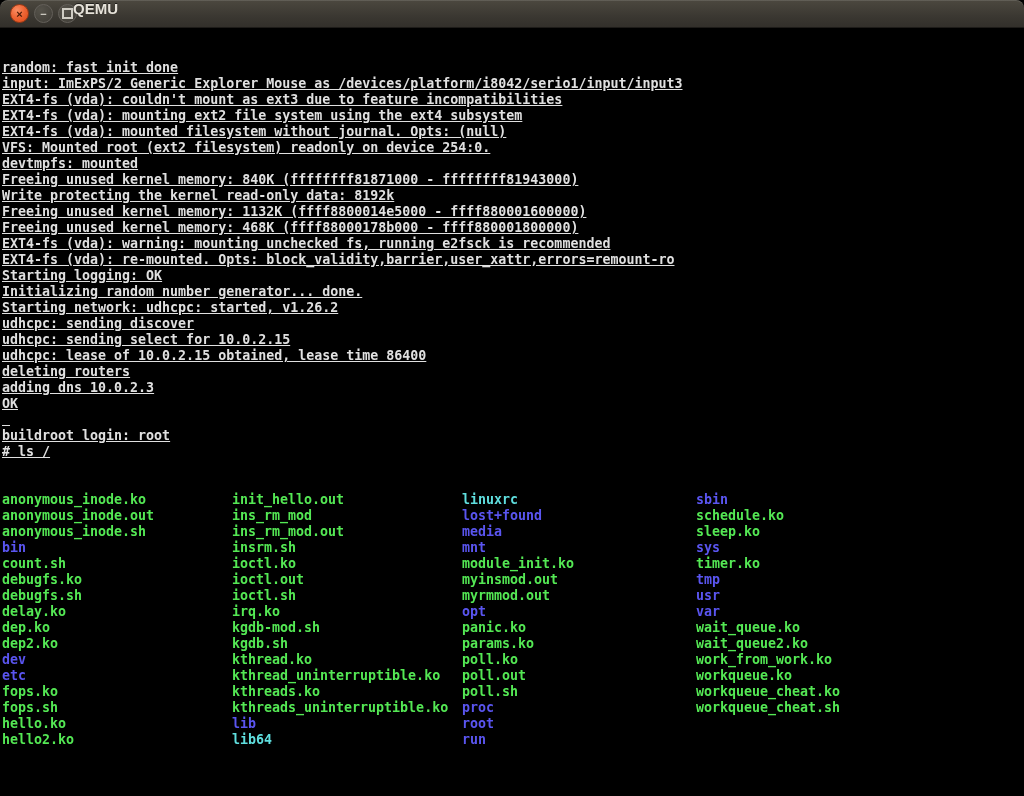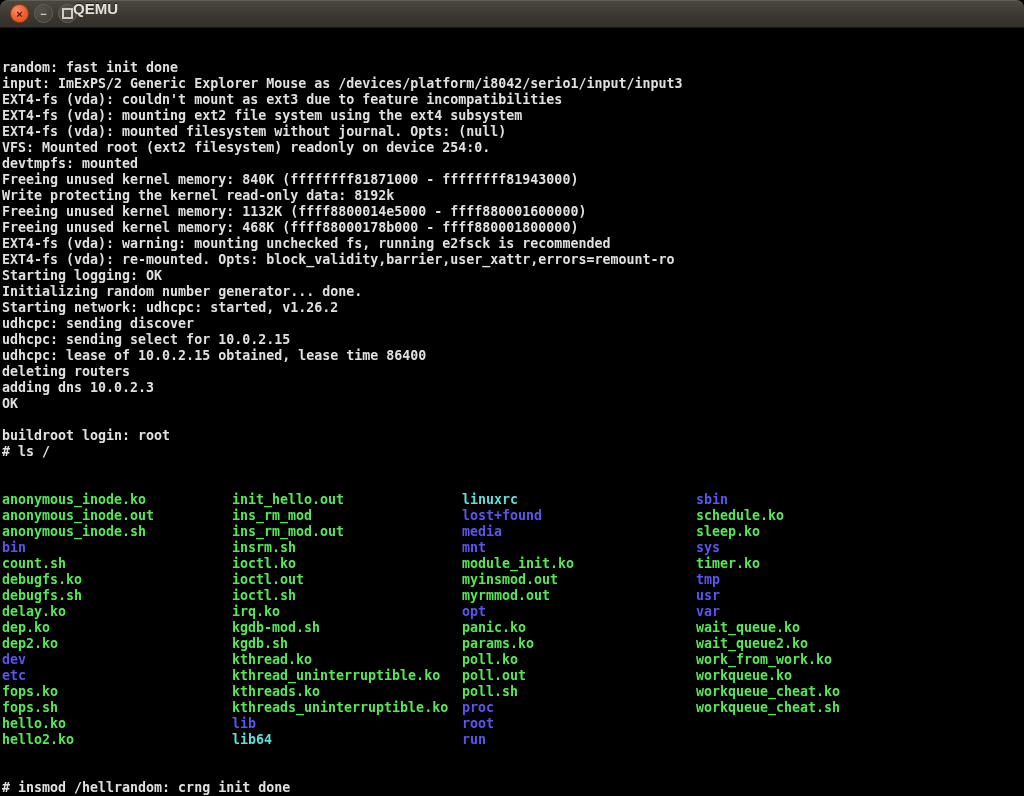--- a/index.html
+++ b/index.html
@@ -38,21 +38,21 @@
   }
 
   
   .terminal {
     position:absolute; top:28px; left:0; width:1024px; height:768px;
     background:#000; overflow:hidden;
     font:bold 13.3px "DejaVu Sans Mono", monospace;
     line-height:16px; white-space:pre;
     padding-left:2px; box-sizing:border-box;
   }
-  .line { height:16px; position:relative; }
+  .line { height:16px; position:relative;text-decoration:underline; }
   .line.ls-row span { position:absolute; top:0; }
 </style>
 </head>
 <body>
 
 <div class="window">
 
   <div class="titlebar">
     <div class="wbtn close">
       <span>×</span>
@@ -62,17 +62,16 @@
     </div>
     <div class="wbtn max">
       <span class="max-glyph"></span>
     </div>
     <div class="win-title">QEMU</div>
   </div>
 
   <div class="terminal" style="background: rgb(0, 0, 0);">
     <div id="boot-lines"><div class="line" style="color: rgb(224, 224, 224);">random: fast init done</div><div class="line" style="color: rgb(224, 224, 224);">input: ImExPS/2 Generic Explorer Mouse as /devices/platform/i8042/serio1/input/input3</div><div class="line" style="color: rgb(224, 224, 224);">EXT4-fs (vda): couldn't mount as ext3 due to feature incompatibilities</div><div class="line" style="color: rgb(224, 224, 224);">EXT4-fs (vda): mounting ext2 file system using the ext4 subsystem</div><div class="line" style="color: rgb(224, 224, 224);">EXT4-fs (vda): mounted filesystem without journal. Opts: (null)</div><div class="line" style="color: rgb(224, 224, 224);">VFS: Mounted root (ext2 filesystem) readonly on device 254:0.</div><div class="line" style="color: rgb(224, 224, 224);">devtmpfs: mounted</div><div class="line" style="color: rgb(224, 224, 224);">Freeing unused kernel memory: 840K (ffffffff81871000 - ffffffff81943000)</div><div class="line" style="color: rgb(224, 224, 224);">Write protecting the kernel read-only data: 8192k</div><div class="line" style="color: rgb(224, 224, 224);">Freeing unused kernel memory: 1132K (ffff8800014e5000 - ffff880001600000)</div><div class="line" style="color: rgb(224, 224, 224);">Freeing unused kernel memory: 468K (ffff88000178b000 - ffff880001800000)</div><div class="line" style="color: rgb(224, 224, 224);">EXT4-fs (vda): warning: mounting unchecked fs, running e2fsck is recommended</div><div class="line" style="color: rgb(224, 224, 224);">EXT4-fs (vda): re-mounted. Opts: block_validity,barrier,user_xattr,errors=remount-ro</div><div class="line" style="color: rgb(224, 224, 224);">Starting logging: OK</div><div class="line" style="color: rgb(224, 224, 224);">Initializing random number generator... done.</div><div class="line" style="color: rgb(224, 224, 224);">Starting network: udhcpc: started, v1.26.2</div><div class="line" style="color: rgb(224, 224, 224);">udhcpc: sending discover</div><div class="line" style="color: rgb(224, 224, 224);">udhcpc: sending select for 10.0.2.15</div><div class="line" style="color: rgb(224, 224, 224);">udhcpc: lease of 10.0.2.15 obtained, lease time 86400</div><div class="line" style="color: rgb(224, 224, 224);">deleting routers</div><div class="line" style="color: rgb(224, 224, 224);">adding dns 10.0.2.3</div><div class="line" style="color: rgb(224, 224, 224);">OK</div><div class="line" style="color: rgb(224, 224, 224);">&nbsp;</div><div class="line" style="color: rgb(224, 224, 224);">buildroot login: root</div><div class="line" style="color: rgb(224, 224, 224);"># ls /</div></div>
     <div id="ls-output"><div class="line ls-row"><span style="left: 0px; color: rgb(84, 232, 84);">anonymous_inode.ko</span><span style="left: 230px; color: rgb(84, 232, 84);">init_hello.out</span><span style="left: 460px; color: rgb(95, 222, 222);">linuxrc</span><span style="left: 694px; color: rgb(90, 85, 240);">sbin</span></div><div class="line ls-row"><span style="left: 0px; color: rgb(84, 232, 84);">anonymous_inode.out</span><span style="left: 230px; color: rgb(84, 232, 84);">ins_rm_mod</span><span style="left: 460px; color: rgb(90, 85, 240);">lost+found</span><span style="left: 694px; color: rgb(84, 232, 84);">schedule.ko</span></div><div class="line ls-row"><span style="left: 0px; color: rgb(84, 232, 84);">anonymous_inode.sh</span><span style="left: 230px; color: rgb(84, 232, 84);">ins_rm_mod.out</span><span style="left: 460px; color: rgb(90, 85, 240);">media</span><span style="left: 694px; color: rgb(84, 232, 84);">sleep.ko</span></div><div class="line ls-row"><span style="left: 0px; color: rgb(90, 85, 240);">bin</span><span style="left: 230px; color: rgb(84, 232, 84);">insrm.sh</span><span style="left: 460px; color: rgb(90, 85, 240);">mnt</span><span style="left: 694px; color: rgb(90, 85, 240);">sys</span></div><div class="line ls-row"><span style="left: 0px; color: rgb(84, 232, 84);">count.sh</span><span style="left: 230px; color: rgb(84, 232, 84);">ioctl.ko</span><span style="left: 460px; color: rgb(84, 232, 84);">module_init.ko</span><span style="left: 694px; color: rgb(84, 232, 84);">timer.ko</span></div><div class="line ls-row"><span style="left: 0px; color: rgb(84, 232, 84);">debugfs.ko</span><span style="left: 230px; color: rgb(84, 232, 84);">ioctl.out</span><span style="left: 460px; color: rgb(84, 232, 84);">myinsmod.out</span><span style="left: 694px; color: rgb(90, 85, 240);">tmp</span></div><div class="line ls-row"><span style="left: 0px; color: rgb(84, 232, 84);">debugfs.sh</span><span style="left: 230px; color: rgb(84, 232, 84);">ioctl.sh</span><span style="left: 460px; color: rgb(84, 232, 84);">myrmmod.out</span><span style="left: 694px; color: rgb(90, 85, 240);">usr</span></div><div class="line ls-row"><span style="left: 0px; color: rgb(84, 232, 84);">delay.ko</span><span style="left: 230px; color: rgb(84, 232, 84);">irq.ko</span><span style="left: 460px; color: rgb(90, 85, 240);">opt</span><span style="left: 694px; color: rgb(90, 85, 240);">var</span></div><div class="line ls-row"><span style="left: 0px; color: rgb(84, 232, 84);">dep.ko</span><span style="left: 230px; color: rgb(84, 232, 84);">kgdb-mod.sh</span><span style="left: 460px; color: rgb(84, 232, 84);">panic.ko</span><span style="left: 694px; color: rgb(84, 232, 84);">wait_queue.ko</span></div><div class="line ls-row"><span style="left: 0px; color: rgb(84, 232, 84);">dep2.ko</span><span style="left: 230px; color: rgb(84, 232, 84);">kgdb.sh</span><span style="left: 460px; color: rgb(84, 232, 84);">params.ko</span><span style="left: 694px; color: rgb(84, 232, 84);">wait_queue2.ko</span></div><div class="line ls-row"><span style="left: 0px; color: rgb(90, 85, 240);">dev</span><span style="left: 230px; color: rgb(84, 232, 84);">kthread.ko</span><span style="left: 460px; color: rgb(84, 232, 84);">poll.ko</span><span style="left: 694px; color: rgb(84, 232, 84);">work_from_work.ko</span></div><div class="line ls-row"><span style="left: 0px; color: rgb(90, 85, 240);">etc</span><span style="left: 230px; color: rgb(84, 232, 84);">kthread_uninterruptible.ko</span><span style="left: 460px; color: rgb(84, 232, 84);">poll.out</span><span style="left: 694px; color: rgb(84, 232, 84);">workqueue.ko</span></div><div class="line ls-row"><span style="left: 0px; color: rgb(84, 232, 84);">fops.ko</span><span style="left: 230px; color: rgb(84, 232, 84);">kthreads.ko</span><span style="left: 460px; color: rgb(84, 232, 84);">poll.sh</span><span style="left: 694px; color: rgb(84, 232, 84);">workqueue_cheat.ko</span></div><div class="line ls-row"><span style="left: 0px; color: rgb(84, 232, 84);">fops.sh</span><span style="left: 230px; color: rgb(84, 232, 84);">kthreads_uninterruptible.ko</span><span style="left: 460px; color: rgb(90, 85, 240);">proc</span><span style="left: 694px; color: rgb(84, 232, 84);">workqueue_cheat.sh</span></div><div class="line ls-row"><span style="left: 0px; color: rgb(84, 232, 84);">hello.ko</span><span style="left: 230px; color: rgb(90, 85, 240);">lib</span><span style="left: 460px; color: rgb(90, 85, 240);">root</span></div><div class="line ls-row"><span style="left: 0px; color: rgb(84, 232, 84);">hello2.ko</span><span style="left: 230px; color: rgb(95, 222, 222);">lib64</span><span style="left: 460px; color: rgb(90, 85, 240);">run</span></div></div>
-    <div id="tail-lines"><div class="line" style="color: rgb(224, 224, 224);"># insmod /hellrandom: crng init done</div></div>
     
   </div>
 
 </div>
 
 </body></html>

